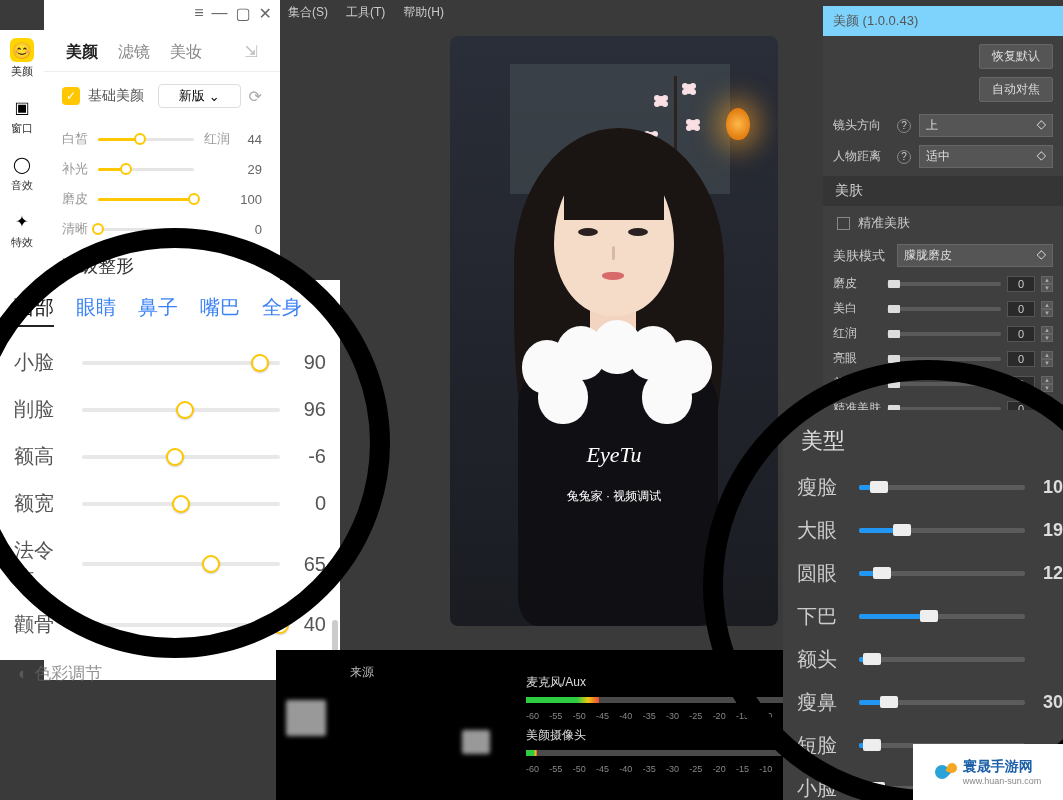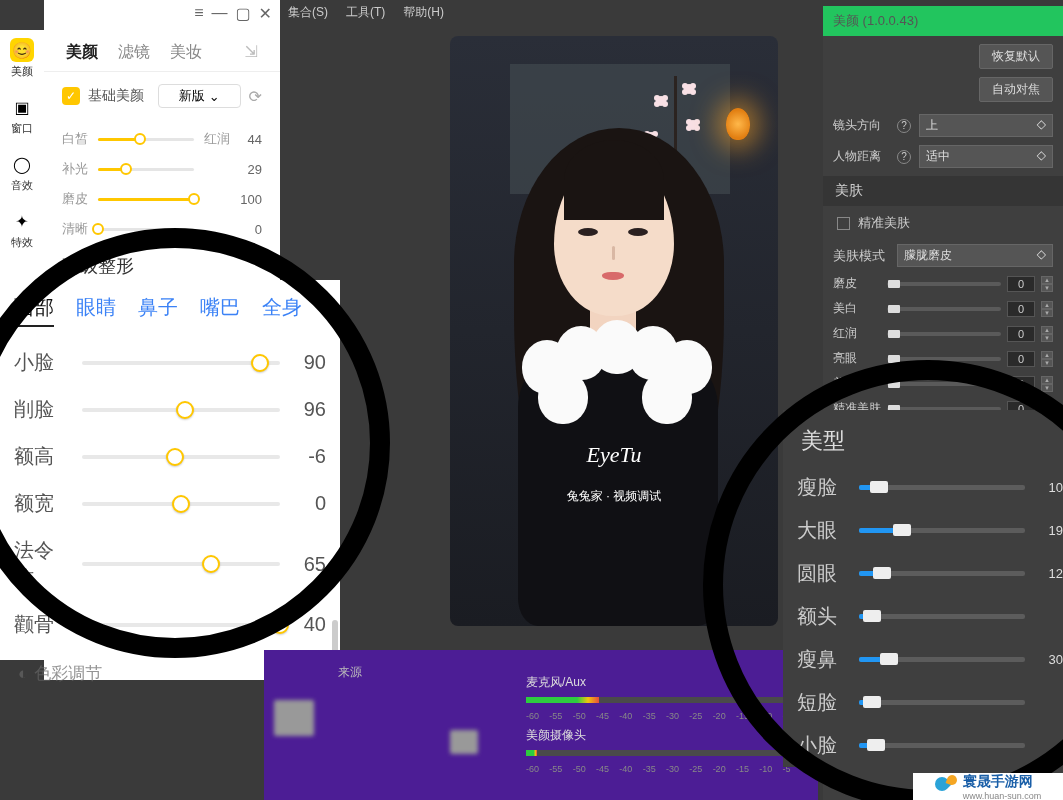--- a/index.html
+++ b/index.html
@@ -73,32 +73,32 @@
 .nose { width:3px; height:14px; background:#d9b8a4; border-radius:2px; }
 .lips { width:22px; height:8px; background:#d86a6a; border-radius:40% 40% 50% 50%; }
 .wm { position:absolute; top:406px; left:0; right:0; text-align:center; color:#fff; }
 .wm .s1 { font-family:cursive; font-size:22px; font-style:italic; }
 .wm .s2 { font-size:12px; margin-top:20px; }
 
 
 .dark-menu { position:absolute; top:0; left:280px; height:26px; display:flex; gap:18px; padding:4px 8px; color:#ccc; font-size:12px; }
 
 
-.bottom { position:absolute; left:264px; right:245px; bottom:0; height:150px; background:#4c1d95; }
+.bottom { position:absolute; left:276px; right:245px; bottom:0; height:150px; background:#000000; }
 .src-lbl { position:absolute; top:14px; left:74px; color:#bbb; font-size:12px; }
 .meter-block { position:absolute; right:12px; top:24px; width:280px; }
 .meter-title { color:#ddd; font-size:12px; margin-bottom:2px; }
 .meter { height:16px; position:relative; margin-bottom:2px; }
 .meter .bar { position:absolute; top:4px; height:6px; left:0; right:0; background:linear-gradient(90deg,#4a4a4a 0,#4a4a4a 100%); }
 .meter .lvl { position:absolute; top:4px; height:6px; left:0; background:linear-gradient(90deg,#2ecc40 0%,#2ecc40 70%,#f1c40f 85%,#e74c3c 100%); }
 .scale { display:flex; justify-content:space-between; font-size:9px; color:#888; margin-bottom:6px; }
 .blob { position:absolute; background:#999; border-radius:2px; filter:blur(2px); }
 
 
-.right-panel { position:absolute; right:0; top:6px; width:240px; background:#22c55e; height:30px; }
+.right-panel { position:absolute; right:0; top:6px; width:240px; background:#7dd3fc; height:30px; }
 .right-title { padding:6px 10px; font-size:13px; color:#555; }
 .right-dark { position:absolute; right:0; top:36px; width:240px; bottom:0; background:#3f3f3f; color:#ccc; font-size:13px; }
 .rbtn-row { display:flex; justify-content:flex-end; gap:6px; padding:8px 10px; }
 .rbtn { background:#555; border:1px solid #666; padding:3px 12px; border-radius:2px; font-size:12px; color:#ddd; }
 .rdrop-row { display:flex; align-items:center; gap:8px; padding:4px 10px; }
 .rdrop-row .rlabel { width:56px; font-size:12px; }
 .help-ic { width:14px; height:14px; border:1px solid #888; border-radius:50%; font-size:10px; display:flex; align-items:center; justify-content:center; }
 .rselect { flex:1; background:#555; border:1px solid #666; padding:2px 6px; font-size:12px; color:#ddd; display:flex; justify-content:space-between; }
 .section-h { background:#353535; padding:6px 12px; font-size:14px; font-weight:500; margin-top:4px; }
 .chk-row { display:flex; align-items:center; gap:8px; padding:8px 14px; }
@@ -113,26 +113,26 @@
 .spin div { height:8px; background:#555; border:1px solid #666; font-size:7px; text-align:center; line-height:6px; color:#aaa; }
 
 
 .shape-sec { position:absolute; right:0; top:410px; width:280px; background:#3f3f3f; padding:10px 0 0 14px; }
 .shape-h { font-size:22px; color:#ddd; padding:6px 4px 10px; }
 .shape-row { display:flex; align-items:center; gap:16px; padding:8px 0; }
 .shape-row .shlabel { width:46px; font-size:20px; color:#ccc; }
 .sh-track { flex:1; height:5px; background:#5c5c5c; border-radius:2px; position:relative; }
 .sh-track .sh-fill { position:absolute; height:5px; background:#2196f3; border-radius:2px; left:0; }
 .sh-track .sh-knob { position:absolute; width:18px; height:12px; background:#eee; border-radius:2px; top:-4px; transform:translateX(-50%); }
-.sh-val { width:22px; font-size:13px; color:#ddd; text-align:right; }
+.sh-val { width:22px; font-size:18px; color:#ddd; text-align:right;font-weight:bold; }
 .live-dot { position:absolute; right:6px; bottom:4px; font-size:11px; color:#e74c3c; display:flex; align-items:center; gap:4px; }
 .live-dot::before { content:""; width:8px; height:8px; border:1px solid #e74c3c; border-radius:50%; }
 
 
-.site-wm { position:absolute; right:0; bottom:0; width:150px; height:27px; background:#fff; display:flex; justify-content:center; gap:6px; z-index:50; font-size:14px; font-weight:600; color:#1a5fa8; }
+.site-wm { position:absolute; right:0; bottom:0; width:150px; height:56px; background:#fff; display:flex; align-items:center; justify-content:center; gap:6px; z-index:50; font-size:14px; font-weight:600; color:#1a5fa8; }
 .site-wm .logo { width:22px; height:22px; position:relative; }
 .site-wm .logo::before { content:""; position:absolute; width:14px; height:14px; background:#2aa3d8; border-radius:50% 0 50% 50%; transform:rotate(45deg); left:0; top:4px;}
 .site-wm .logo::after { content:""; position:absolute; width:10px; height:10px; background:#f5a623; border-radius:50% 0 50% 50%; transform:rotate(200deg); right:0; top:2px;}
 .site-wm .sub { font-size:9px; color:#888; display:block; font-weight:400; }
 </style>
 </head>
 <body>
 
 <div class="left-panel">
   <div class="menu-icons">
@@ -502,20 +502,28 @@
       </div>
       <div class="shape-row">
         <span class="shlabel">圆眼</span>
   <div class="sh-track">
           <div class="sh-fill" style="width:14%"></div>
           <div class="sh-knob" style="left:14%"></div>
         </div>
   <span class="sh-val">12</span>
       </div>
       <div class="shape-row">
+        <span class="shlabel">下巴</span>
+  <div class="sh-track">
+          <div class="sh-fill" style="width:42%"></div>
+          <div class="sh-knob" style="left:42%"></div>
+        </div>
+  <span class="sh-val"></span>
+      </div>
+      <div class="shape-row">
         <span class="shlabel">额头</span>
   <div class="sh-track">
           <div class="sh-fill" style="width:8%"></div>
           <div class="sh-knob" style="left:8%"></div>
         </div>
   <span class="sh-val"></span>
       </div>
       <div class="shape-row">
         <span class="shlabel">瘦鼻</span>
   <div class="sh-track">

